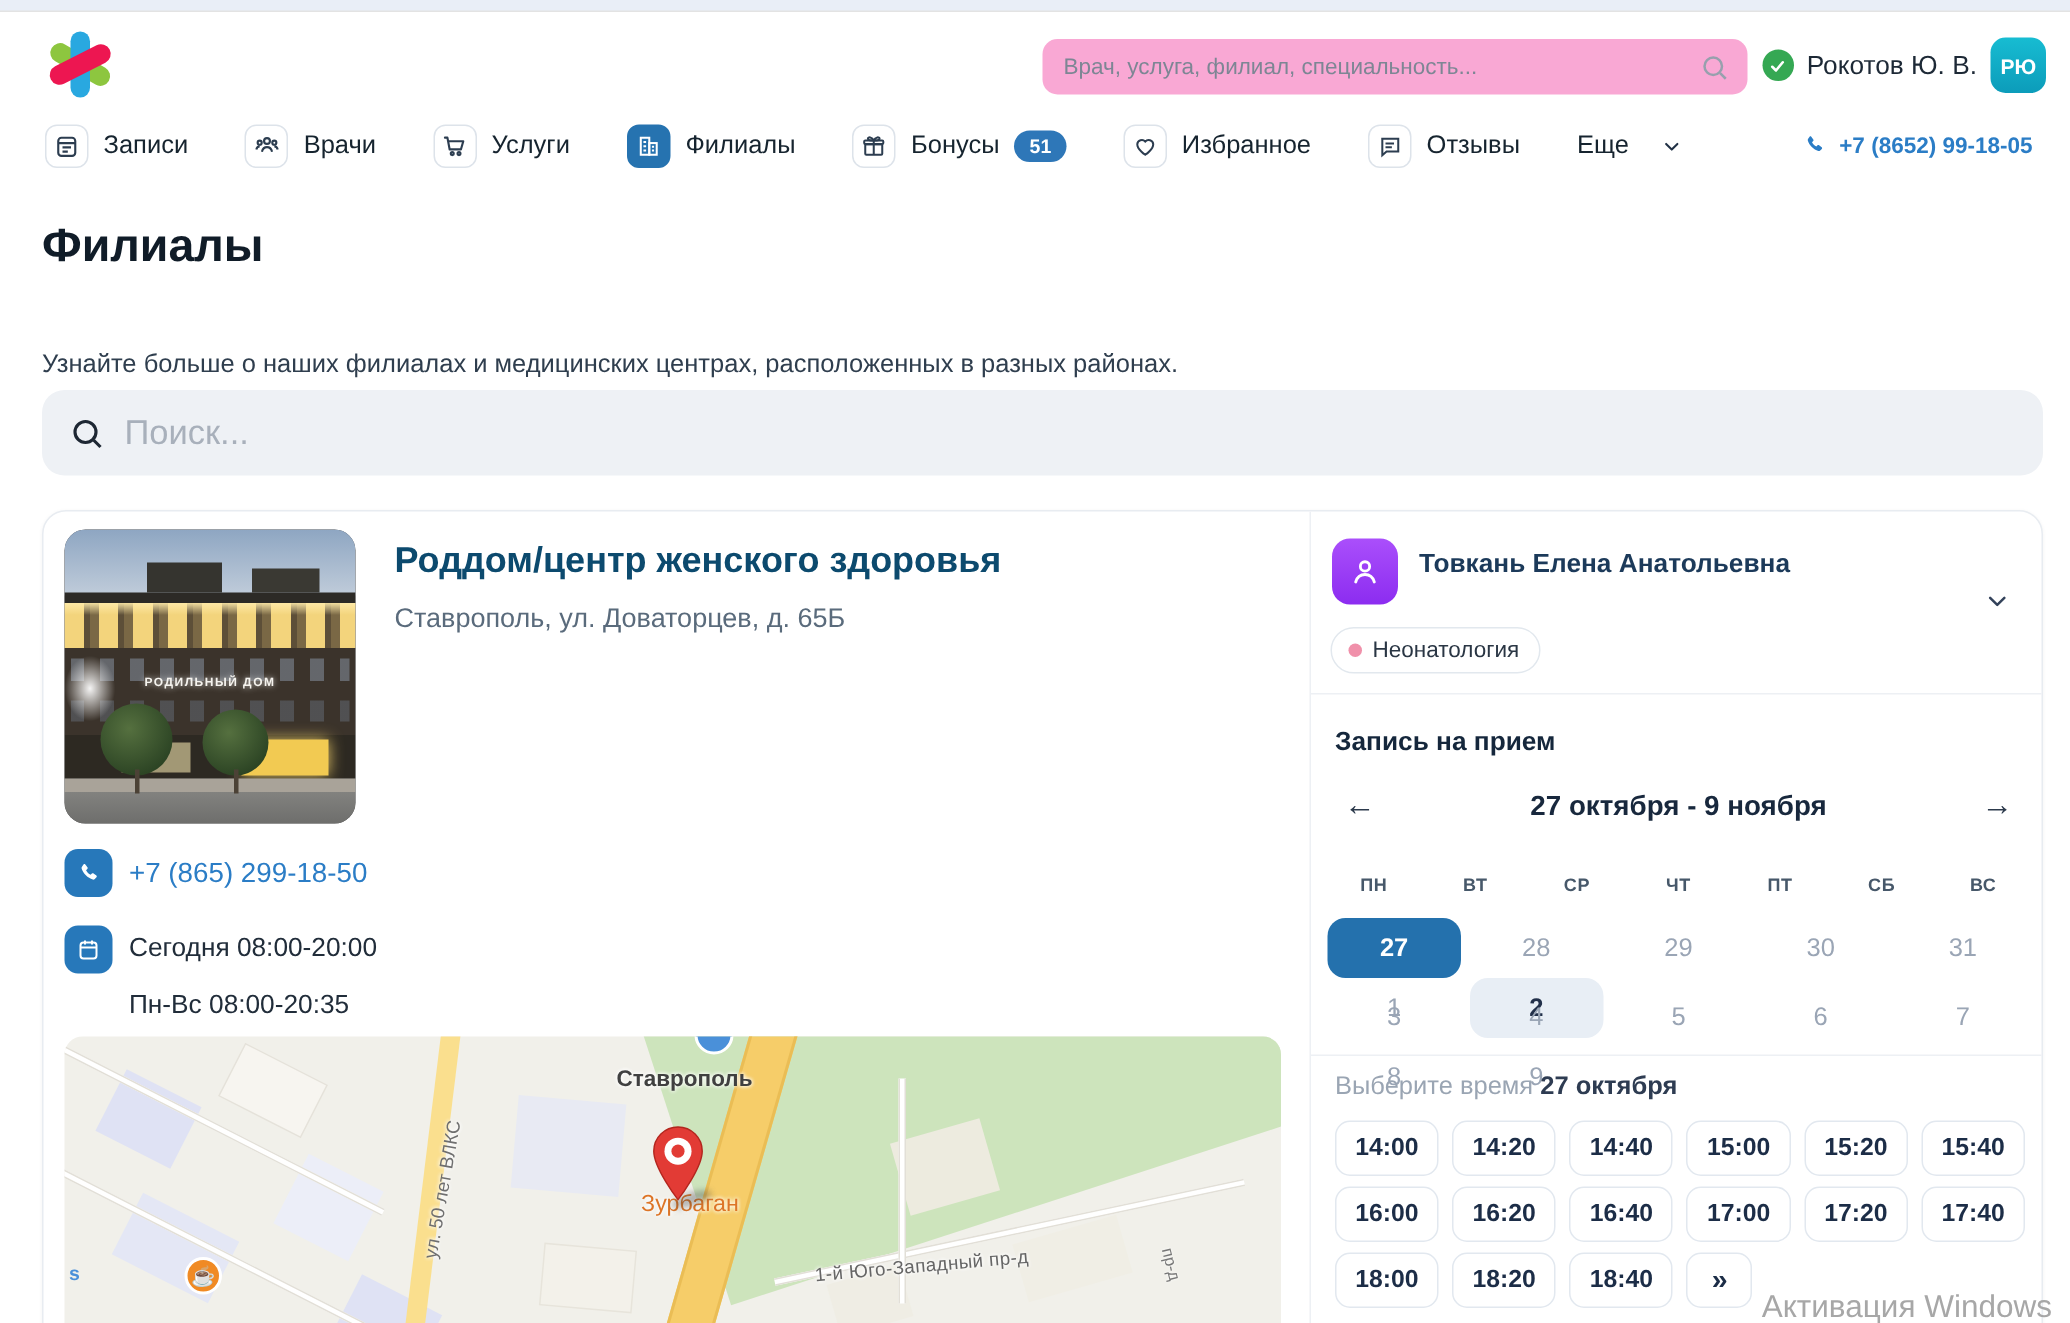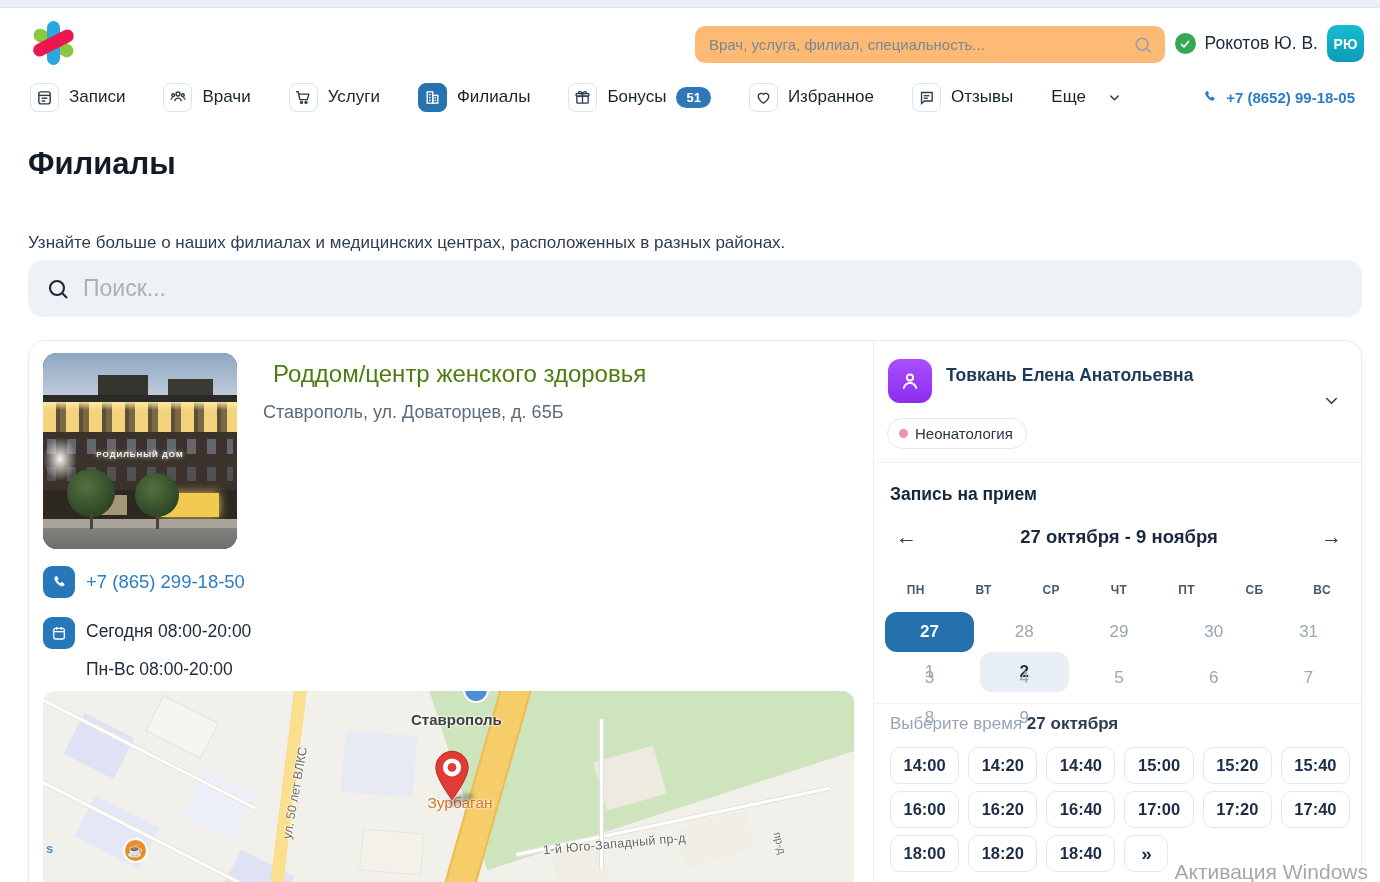--- a/index.html
+++ b/index.html
@@ -10,21 +10,21 @@
   
   .top-strip { position:absolute; left:0; top:0; right:0; height:8px; background:#e9eef7; border-bottom:1px solid #e3e3e3; }
 
   
   .logo { position:absolute; left:30px; top:20px; width:46px; height:46px; }
   .logo .cap { position:absolute; left:17px; top:1px; width:13px; height:44px; border-radius:8px; }
   .cap-green { background:#8dc63f; transform:rotate(-60deg); }
   .cap-blue  { background:#29a8e0; }
   .cap-pink  { background:#ed1651; transform:rotate(63deg); }
 
-  .hsearch { position:absolute; left:695px; top:26px; width:470px; height:37px; background:#fdba74; border-radius:10px; display:flex; align-items:center; }
+  .hsearch { position:absolute; left:695px; top:26px; width:470px; height:37px; background:#f9a8d4; border-radius:10px; display:flex; align-items:center; }
   .hsearch input { flex:1; border:none; outline:none; background:transparent; padding:0 14px; font-size:15px; color:#33404e; font-family:"Liberation Sans",sans-serif; }
   .hsearch input::placeholder { color:#7d8694; }
   .hsearch .sicon { margin-right:12px; color:#97a0ad; display:flex; }
 
   .user { position:absolute; right:16px; top:25px; display:flex; align-items:center; gap:9px; }
   .vcheck { width:21px; height:21px; border-radius:50%; background:#35a853; color:#fff; display:flex; align-items:center; justify-content:center; font-size:12px; font-weight:bold; }
   .uname { font-size:17.5px; color:#1d2936; }
   .uavatar { width:37px; height:37px; border-radius:10px; background:linear-gradient(180deg,#17bcd2,#0c9cba); color:#fff; font-size:14px; font-weight:bold; display:flex; align-items:center; justify-content:center; }
 
   
@@ -68,21 +68,21 @@
   .ph-glow { position:absolute; left:0px; top:84px; width:34px; height:44px; background:radial-gradient(ellipse at center,rgba(255,255,255,.95),rgba(255,255,255,0) 70%); }
   .ph-sidewalk { position:absolute; left:0; top:166px; right:0; height:9px; background:#a9a399; }
   .ph-road { position:absolute; left:0; top:175px; right:0; height:21px; background:linear-gradient(180deg,#82827f,#6e6e6c); }
   .tree { position:absolute; width:48px; height:48px; border-radius:50%; background:radial-gradient(circle at 40% 35%,#55703f,#2c4424 75%); }
   .tree.t1 { left:24px; top:116px; }
   .tree.t2 { left:92px; top:120px; width:44px; height:44px; }
   .trunk { position:absolute; width:3px; height:16px; background:#4c4236; }
   .trunk.k1 { left:47px; top:160px; }
   .trunk.k2 { left:113px; top:160px; }
 
-  .branch-title { position:absolute; left:244px; top:19px; font-size:24px; font-weight:normal; color:#4d7c0f; }
+  .branch-title { position:absolute; left:234px; top:19px; font-size:24px; font-weight:bold; color:#0c4a6e; }
   .branch-address { position:absolute; left:234px; top:61px; font-size:18px; color:#5a6b7c; }
 
   .sq-icon { position:absolute; width:32px; height:32px; border-radius:9px; background:#2778ba; color:#fff; display:flex; align-items:center; justify-content:center; }
   .icon-phone-row { left:14px; top:225px; }
   .icon-sched-row { left:14px; top:276px; }
   .branch-phone { position:absolute; left:57px; top:230px; font-size:18.5px; color:#2b7dc6; cursor:pointer; }
   .hours-today { position:absolute; left:57px; top:280px; font-size:17.5px; color:#212d3a; }
   .hours-week { position:absolute; left:57px; top:318px; font-size:17.5px; color:#212d3a; }
 
   
@@ -311,21 +311,21 @@
 
     <div class="sq-icon icon-sched-row">
       <svg width="16" height="16" viewBox="0 0 24 24" fill="none" stroke="#fff" stroke-width="2">
           <rect x="4" y="5" width="16" height="16" rx="3"></rect>
           <line x1="4" y1="10" x2="20" y2="10"></line>
           <line x1="8.5" y1="3" x2="8.5" y2="7"></line>
           <line x1="15.5" y1="3" x2="15.5" y2="7"></line>
         </svg>
     </div>
     <div class="hours-today">Сегодня 08:00-20:00</div>
-    <div class="hours-week">Пн-Вс 08:00-20:00</div>
+    <div class="hours-week">Пн-Вс 08:00-20:35</div>
 
     <div class="map">
       <div class="park"></div>
       <div class="blk" style="left:28px;top:32px;width:56px;height:46px;background:#dfe2f4;transform:rotate(27deg);"></div>
       <div class="blk" style="left:108px;top:16px;width:62px;height:40px;background:#f7f5f0;border:1px solid #e5e2da;transform:rotate(27deg);"></div>
       <div class="blk" style="left:38px;top:118px;width:72px;height:46px;background:#e4e7f5;transform:rotate(27deg);"></div>
       <div class="blk" style="left:148px;top:88px;width:56px;height:52px;background:#eceef8;transform:rotate(27deg);"></div>
       <div class="blk" style="left:186px;top:170px;width:60px;height:40px;background:#dfe2f4;transform:rotate(27deg);"></div>
       <div class="blk" style="left:300px;top:42px;width:72px;height:62px;background:#e8eaf3;transform:rotate(5deg);"></div>
       <div class="blk" style="left:318px;top:140px;width:62px;height:42px;background:#f3f1ea;border:1px solid #e7e4db;transform:rotate(5deg);"></div>

